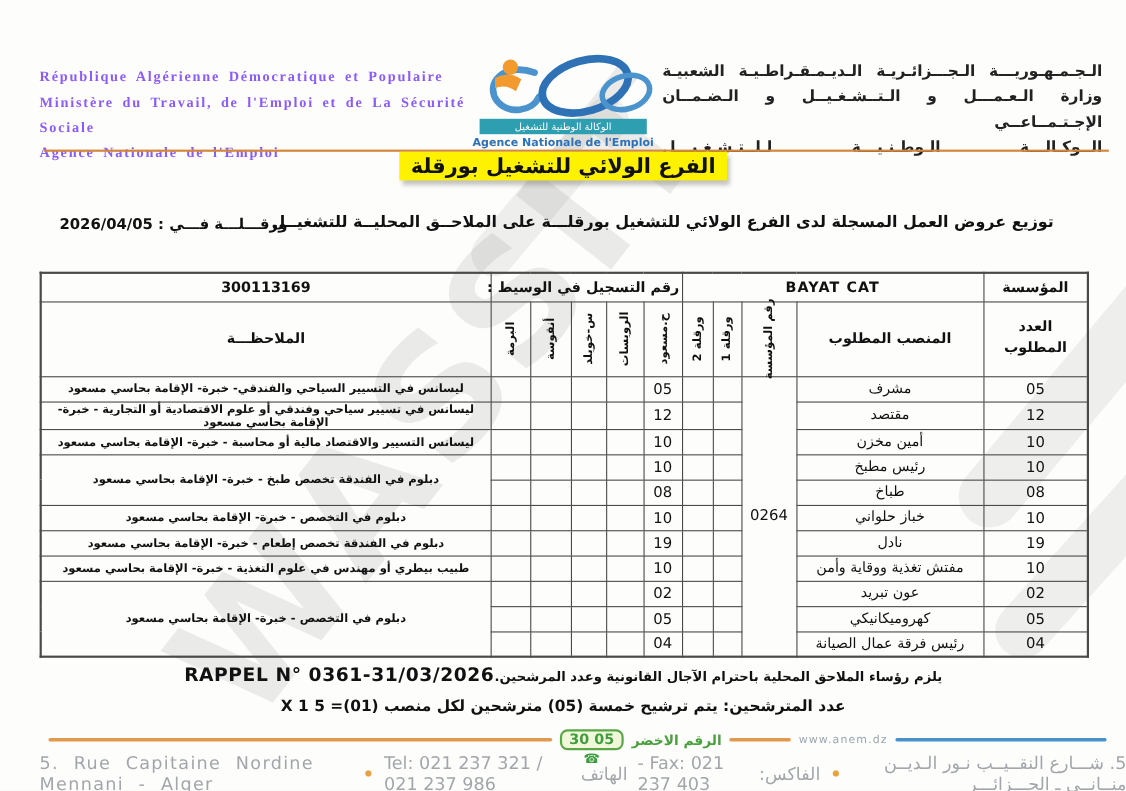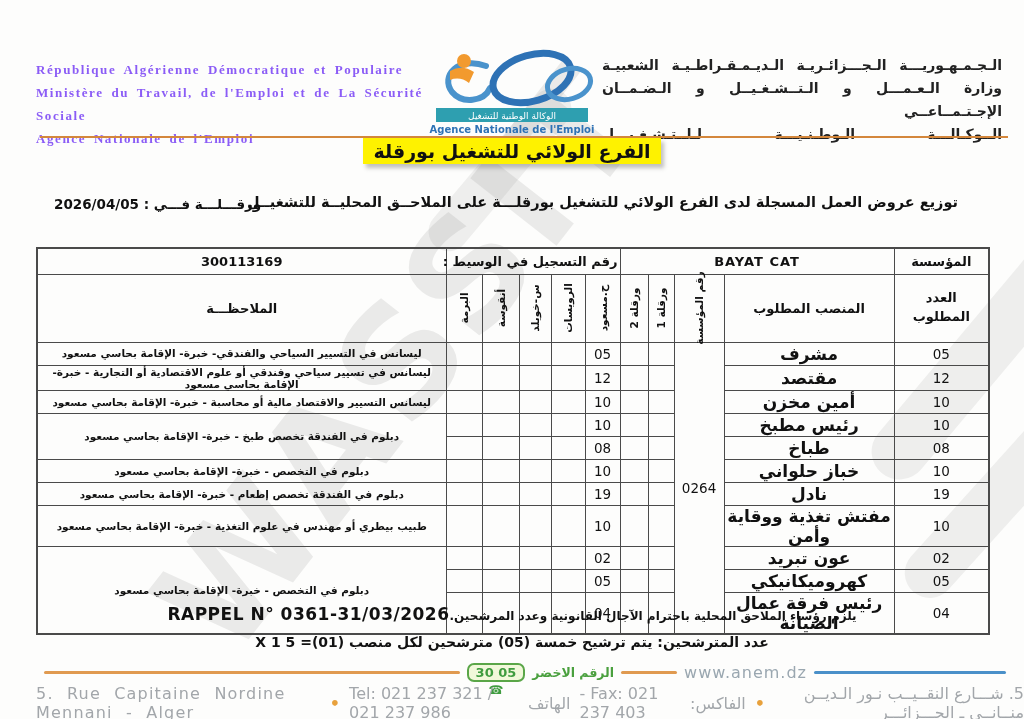--- a/index.html
+++ b/index.html
@@ -60,21 +60,21 @@
   td.bayat { font-size:16px; letter-spacing:1px; font-family:"DejaVu Sans",sans-serif; }
   td.regnum { font-size:15px; }
   tr.hdrB { height:68px; }
   tr.hdrB td { font-weight:bold; font-size:13px; position:relative; }
   .two-line { white-space:pre-line; line-height:1.45; }
   .vert { position:absolute; left:50%; top:50%;
     transform:translate(-50%,-50%) rotate(-90deg);
     white-space:nowrap; font-size:10.5px; font-weight:bold; }
   tbody tr.data { height:23px; }
   td.num { font-size:13.5px; direction:ltr; }
-  td.pos { font-size:17px; text-align:right; padding-right:5px;font-weight:bold; }
+  td.pos { font-size:13px; text-align:right; padding-right:5px; }
   td.orgnum { font-size:13.5px; direction:ltr; }
   td.note { font-weight:bold; font-size:10.5px; line-height:1.15; }
 
   
   .rappel { position:absolute; left:0; right:0; top:604px; text-align:center; direction:rtl; }
   .rappel .ar { font-weight:bold; font-size:12px; }
   .rappel .lat { font-weight:bold; font-size:17px; letter-spacing:0.5px; }
   .candidates { position:absolute; left:0; right:0; top:634px; text-align:center; direction:rtl;
     font-weight:bold; font-size:14px; }
 
@@ -82,21 +82,21 @@
   .foot-sep { position:absolute; left:44px; right:18px; top:663px; display:flex; align-items:center; gap:7px; }
   .oline { height:3px; background:#e09a50; border-radius:2px; }
   .oline.long { flex:1; }
   .oline.short { width:56px; }
   .bline { width:192px; height:3px; background:#4a90c9; border-radius:2px; }
   .green-badge { display:flex; align-items:center; gap:4px;
     border:2px solid #5aa648; border-radius:7px; background:#f1f8da;
     padding:0 7px; height:19px; color:#3f9c3f; font-weight:bold; font-size:13px;flex-direction:column; }
   .green-badge .ph { font-size:12px; line-height:1; }
   .green-label { color:#4aa03e; font-weight:bold; font-size:12.5px; direction:rtl; }
-  .website { color:#9aa7b0; font-size:16px; letter-spacing:1px; }
+  .website { color:#9aa7b0; font-size:10px; letter-spacing:1px; }
   .foot-addr { position:absolute; left:0; right:0; top:684px;
     display:flex; justify-content:center; align-items:center; gap:9px;
     color:#a2a6aa; font-size:16px;padding-left:36px; }
   .foot-addr .fr { letter-spacing:1.2px; word-spacing:7px; }
   .foot-addr .dot { color:#e8a13c; font-weight:bold; }
   .foot-addr .arp { direction:rtl; }
 </style>
 </head>
 <body>
 

